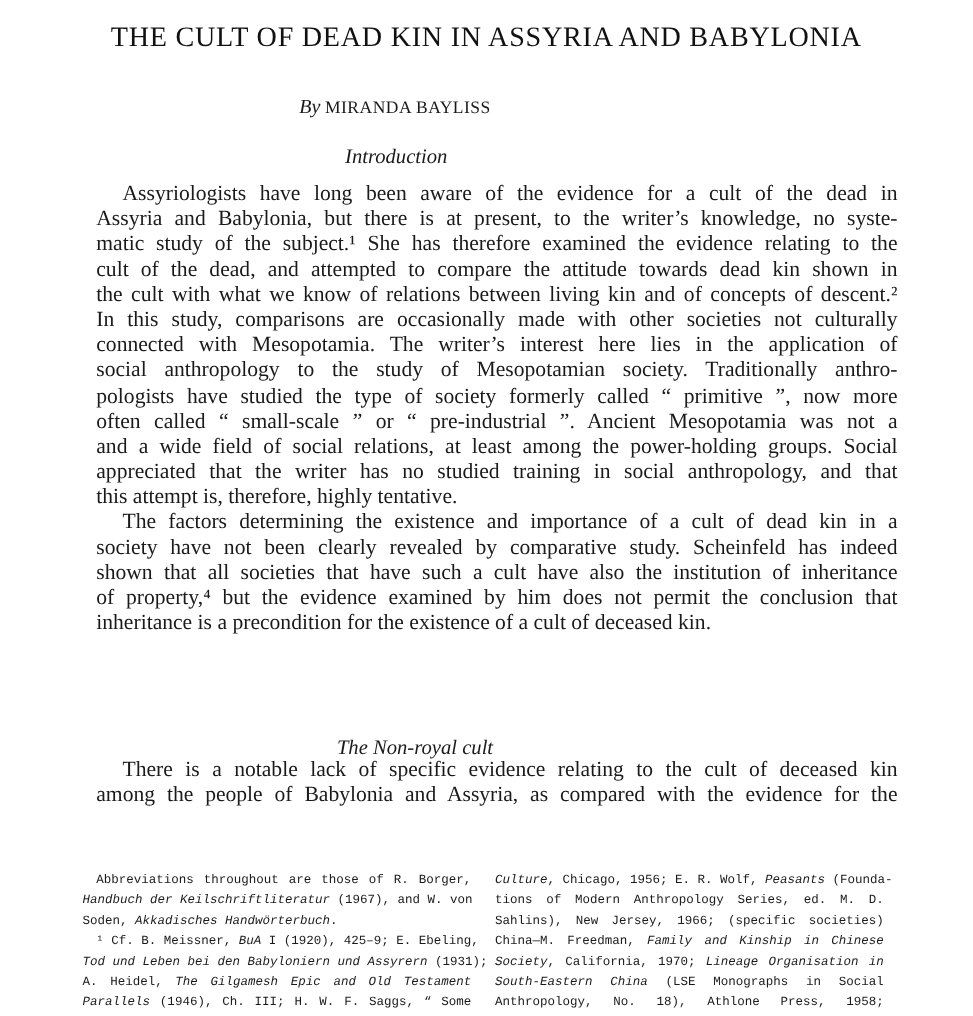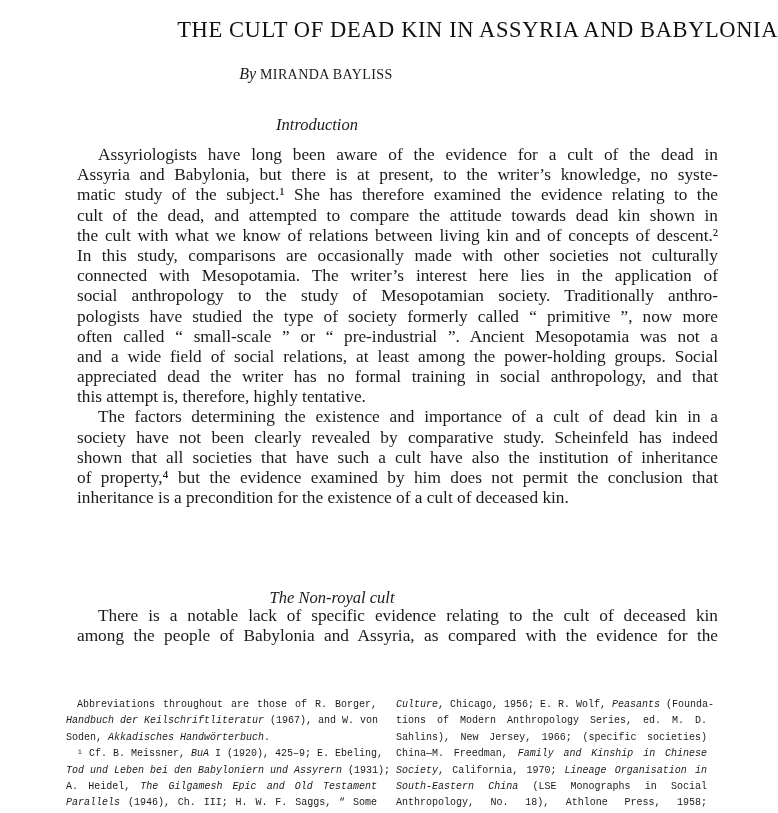--- a/index.html
+++ b/index.html
@@ -1,25 +1,25 @@
 <!DOCTYPE html>
 <html><head>
 <meta charset="utf-8">
 <style>
   html, body { margin: 0; padding: 0; background: #ffffff; }
   body {
     width: 778px; height: 813px; overflow: hidden; position: relative;
     font-family: "Liberation Serif", "DejaVu Serif", serif; color: #1a1a1a;
   }
   .title {
-    position: absolute; left: 0; top: 16px; width: 778px; text-align: right;
+    position: absolute; left: 0; top: 16px; width: 778px; text-align: center;
     font-size: 22.5px; letter-spacing: 0.6px; line-height: 28px; color: #111;
   }
   .byline {
-    position: absolute; left: 0; top: 64px; width: 632px; text-align: center;
+    position: absolute; left: 0; top: 76px; width: 632px; text-align: center;
     font-size: 15px; line-height: 20px;
   }
   .byline .by { font-style: italic; font-size: 16px; }
   .byline .author { font-variant: small-caps; font-size: 14px; letter-spacing: 0.4px; }
   .heading {
     position: absolute; left: 0; width: 634px; text-align: center;
     font-style: italic; font-size: 16.5px; line-height: 20px;
   }
   .h-intro { top: 115px; }
   .h-nonroyal { top: 588px; padding-left: 15px; }
@@ -59,21 +59,21 @@
     <span class="line">Assyria and Babylonia, but there is at present, to the writer’s knowledge, no syste-</span>
     <span class="line">matic study of the subject.¹  She has therefore examined the evidence relating to the</span>
     <span class="line">cult of the dead, and attempted to compare the attitude towards dead kin shown in</span>
     <span class="line">the cult with what we know of relations between living kin and of concepts of descent.²</span>
     <span class="line">In this study, comparisons are occasionally made with other societies not culturally</span>
     <span class="line">connected with Mesopotamia.  The writer’s interest here lies in the application of</span>
     <span class="line">social anthropology to the study of Mesopotamian society.  Traditionally anthro-</span>
     <span class="line">pologists have studied the type of society formerly called “ primitive ”, now more</span>
     <span class="line">often called “ small-scale ” or “ pre-industrial ”.  Ancient Mesopotamia was not a</span>
     <span class="line">and a wide field of social relations, at least among the power-holding groups.  Social</span>
-    <span class="line">appreciated dead the writer has no formal training in social anthropology, and that</span>
+    <span class="line">appreciated that the writer has no studied training in social anthropology, and that</span>
     <span class="line last">this attempt is, therefore, highly tentative.</span>
     <span class="line indent">The factors determining the existence and importance of a cult of dead kin in a</span>
     <span class="line">society have not been clearly revealed by comparative study.  Scheinfeld has indeed</span>
     <span class="line">shown that all societies that have such a cult have also the institution of inheritance</span>
     <span class="line">of property,⁴ but the evidence examined by him does not permit the conclusion that</span>
     <span class="line last">inheritance is a precondition for the existence of a cult of deceased kin.</span>
   </div>
 
 <div class="heading h-nonroyal">The Non-royal cult</div>
 

